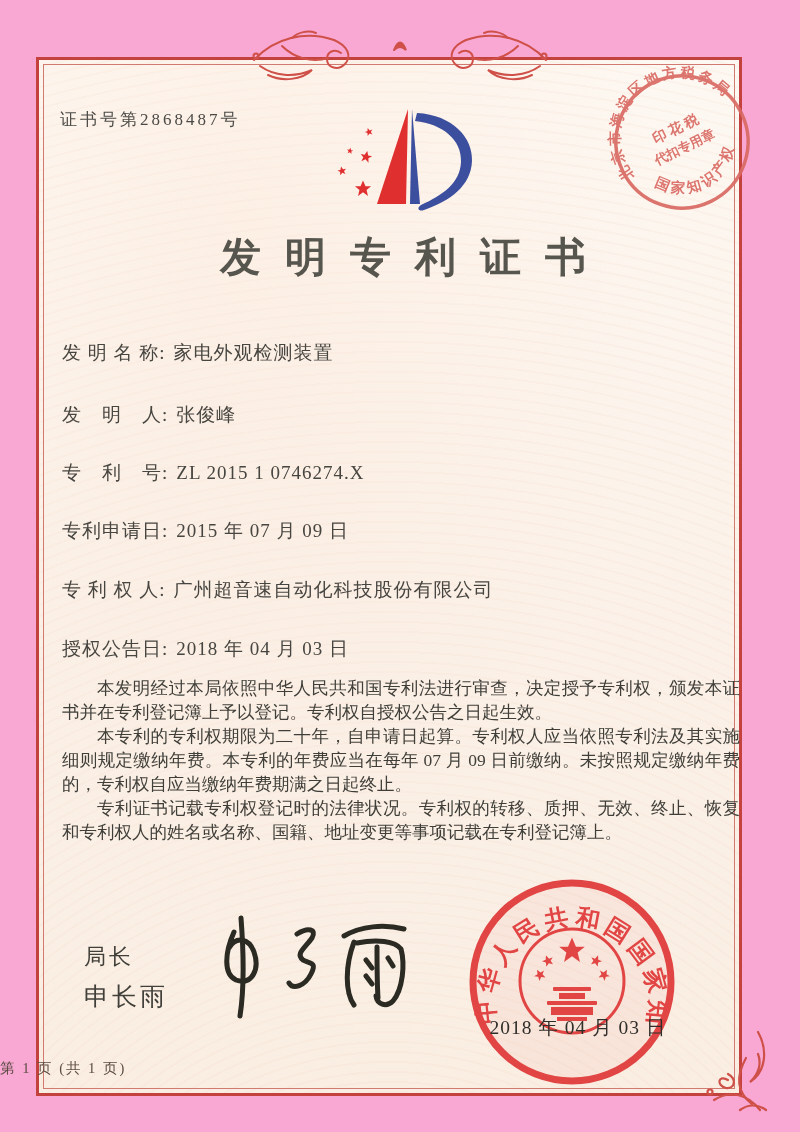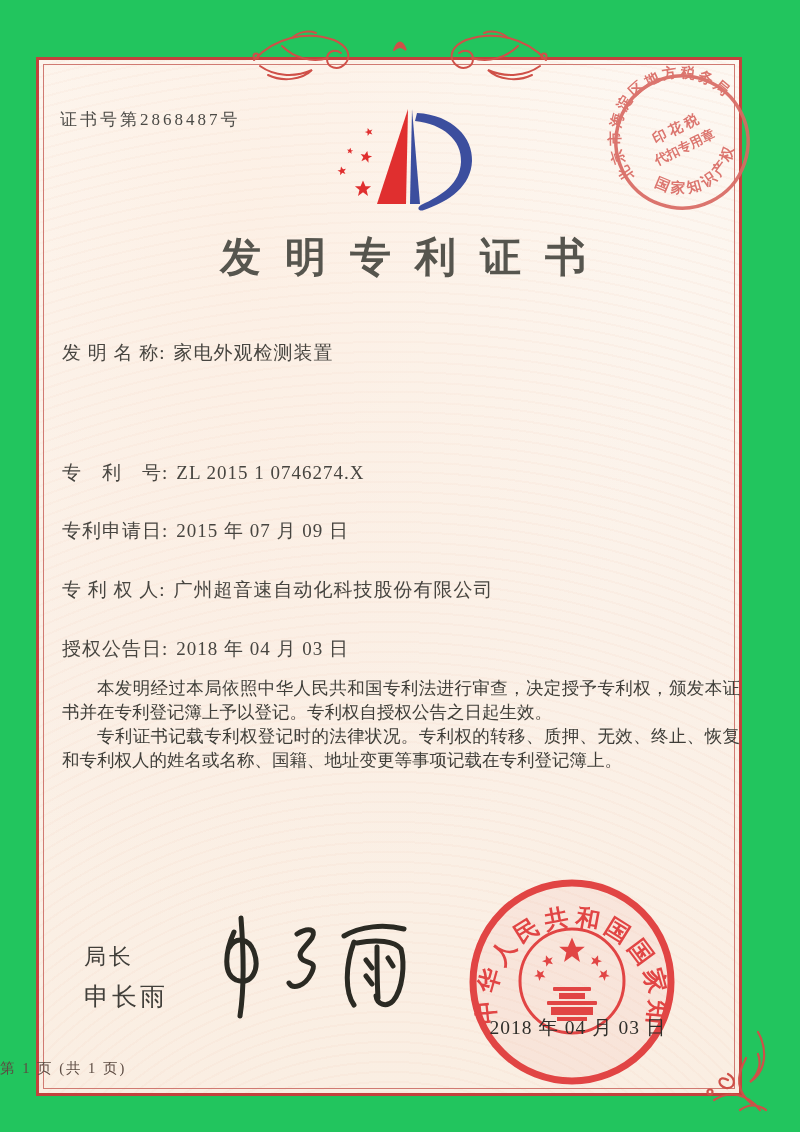--- a/index.html
+++ b/index.html
@@ -1,18 +1,18 @@
 <!DOCTYPE html>
 <html><head>
 <meta charset="utf-8">
 <style>
   html,body{margin:0;padding:0;background:#e9e9e9;}
   .page{
     position:relative;width:800px;height:1132px;margin:0 auto;
-    background:#22c55e;overflow:hidden;
+    background:#f9a8d4;overflow:hidden;
     font-family:"Liberation Serif","DejaVu Serif",serif;
   }
   
   .frame-outer{
     position:absolute;left:36px;top:57px;width:706px;height:1039px;
     border:3px solid #c4423d;box-sizing:border-box;z-index:2;pointer-events:none;
   }
   .frame-inner{
     position:absolute;left:43px;top:64px;width:692px;height:1025px;
     border:1px solid #d07a72;box-sizing:border-box;z-index:2;pointer-events:none;
@@ -139,35 +139,39 @@
       </text>
       <text x="76" y="66" text-anchor="middle" font-size="14" fill="#d96a63" font-weight="bold">印 花 税</text>
       <text x="76" y="86" text-anchor="middle" font-size="13" fill="#d96a63" font-weight="bold">代扣专用章</text>
     </svg>
 
     <div class="title">发明专利证书</div>
 
     <div class="field-row f0">
       <span class="lbl">发 明 名 称:</span><span class="val">家电外观检测装置</span>
     </div>
+    <div class="field-row f1">
+      <span class="lbl">发　明　人:</span><span class="val">张俊峰</span>
+    </div>
     <div class="field-row f2">
       <span class="lbl">专　利　号:</span><span class="val">ZL 2015 1 0746274.X</span>
     </div>
     <div class="field-row f3">
       <span class="lbl">专利申请日:</span><span class="val">2015 年 07 月 09 日</span>
     </div>
     <div class="field-row f4">
       <span class="lbl">专 利 权 人:</span><span class="val">广州超音速自动化科技股份有限公司</span>
     </div>
     <div class="field-row f5">
       <span class="lbl">授权公告日:</span><span class="val">2018 年 04 月 03 日</span>
     </div>
 
     <div class="paras">
       <p>本发明经过本局依照中华人民共和国专利法进行审查，决定授予专利权，颁发本证书并在专利登记簿上予以登记。专利权自授权公告之日起生效。</p>
+      <p>本专利的专利权期限为二十年，自申请日起算。专利权人应当依照专利法及其实施细则规定缴纳年费。本专利的年费应当在每年 07 月 09 日前缴纳。未按照规定缴纳年费的，专利权自应当缴纳年费期满之日起终止。</p>
       <p>专利证书记载专利权登记时的法律状况。专利权的转移、质押、无效、终止、恢复和专利权人的姓名或名称、国籍、地址变更等事项记载在专利登记簿上。</p>
     </div>
 
     <div class="director-title">局长</div>
     <div class="director-name">申长雨</div>
 
     <svg class="signature" viewBox="0 0 215 108">
       <g stroke="#2b2a23" stroke-width="5" fill="none" stroke-linecap="round" stroke-linejoin="round">
         <path d="M38,20 C29,40 27,62 40,68 C56,74 64,57 58,40 C53,26 40,24 33,36"></path>
         <path d="M45,6 C47,32 49,72 44,104"></path>

